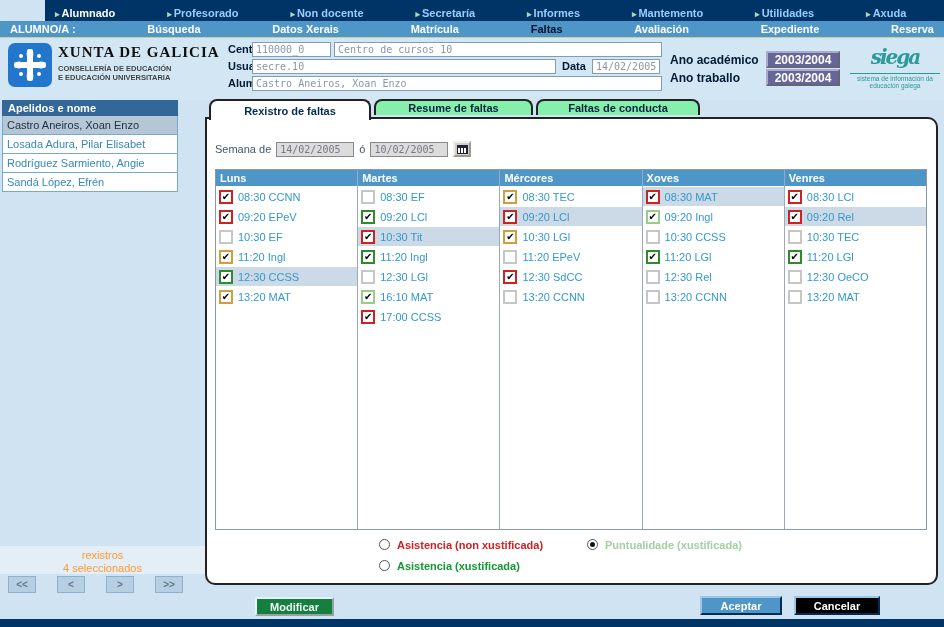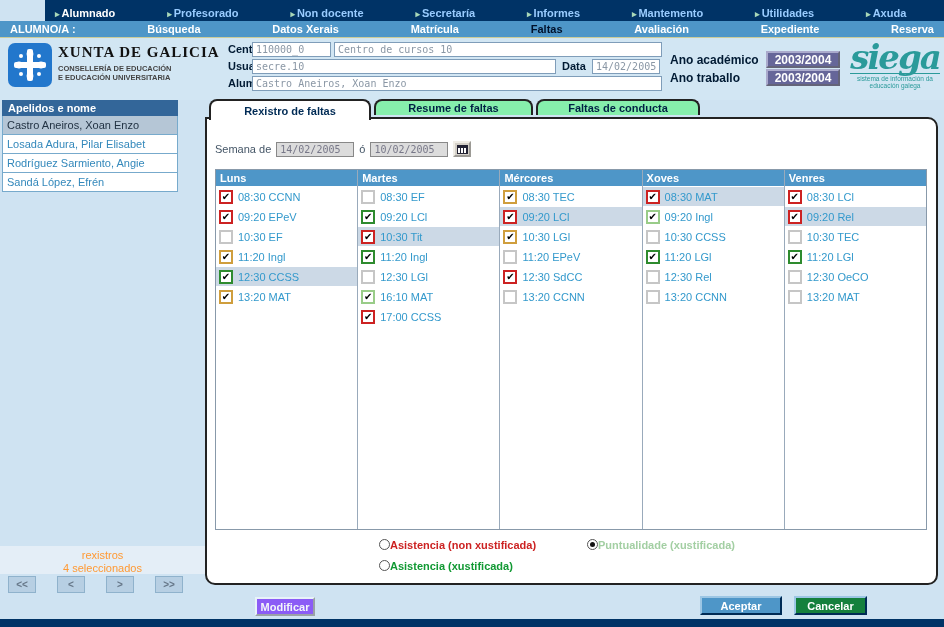--- a/index.html
+++ b/index.html
@@ -38,21 +38,21 @@
   .i-cname { left:334px; top:4px; width:328px; }
   .l-usuario { left:228px; top:22px; } .i-usuario { left:252px; top:21px; width:304px; }
   .l-data { left:562px; top:22px; }    .i-data { left:592px; top:21px; width:68px; }
   .l-alumno { left:228px; top:39px; }  .i-alumno { left:252px; top:38px; width:410px; }
   .ano-label { position:absolute; font-weight:bold; color:#001a33; font-size:12px; }
   .ano-box { position:absolute; width:74px; height:17px; background:#666699; border:2px outset #aaaacc;
              color:#fff; font-weight:bold; font-size:12px; display:flex; align-items:center; justify-content:center; }
   .l-anoac { left:670px; top:15px; } .b-anoac { left:766px; top:13px; }
   .l-anotr { left:670px; top:33px; } .b-anotr { left:766px; top:31px; }
   .siega { position:absolute; left:850px; top:4px; width:90px; height:54px; text-align:center; }
-  .siega .word { font-size:34px; font-weight:bold; font-style:italic; color:#2a9a9a; line-height:30px;
+  .siega .word { font-size:20px; font-weight:bold; font-style:italic; color:#2a9a9a; line-height:30px;
                  font-family:"DejaVu Serif", serif; letter-spacing:-2px; }
   .siega .tag { font-size:6.5px; color:#2a9a9a; border-top:1px solid #2a9a9a; margin-top:1px; padding-top:1px; line-height:7px; }
 
   
   .side-header { position:absolute; left:2px; top:100px; width:176px; height:16px; background:#336699;
                  color:#fff; font-weight:bold; display:flex; align-items:center; padding:0 6px; }
   .students { position:absolute; left:2px; top:116px; width:176px; }
   .student { height:19px; background:#fff; border:1px solid #77aacc; border-top:none;
              color:#3388bb; display:flex; align-items:center; padding:0 4px; cursor:pointer; white-space:nowrap; overflow:hidden; }
   .student.selected { background:#b5c6d6; color:#223344; }
@@ -97,32 +97,32 @@
          color:#000; cursor:pointer; }
   .chk.mark-red { border-color:#cc2222; }
   .chk.mark-green { border-color:#2e8b2e; }
   .chk.mark-tan { border-color:#cf9e3d; }
   .chk.mark-light_green { border-color:#99cc88; }
   .slot-label { color:#3399cc; white-space:nowrap; font-size:11px; }
 
   
   .faults { position:absolute; left:172px; top:416px; display:grid;
             grid-template-columns:208px auto; grid-template-rows:19px 19px; grid-auto-flow:column; row-gap:2px; }
-  .fault { display:flex; align-items:center; font-weight:bold; cursor:pointer; }
+  .fault { display:flex; align-items:center; gap:7px; font-weight:bold; cursor:pointer; }
   .radio { width:11px; height:11px; border-radius:50%; border:1px solid #555; background:#fff;
            display:flex; align-items:center; justify-content:center; flex:0 0 auto; }
   .radio.on::after { content:""; width:5px; height:5px; border-radius:50%; background:#111; }
 
   
   .btn { position:absolute; height:19px; font-weight:bold; font-size:11px; cursor:pointer;
          font-family:"Liberation Sans", sans-serif; }
-  .btn-modificar { left:255px; top:597px; width:60px; background:#8b5cf6; border:2px outset #e8f2fa; color:#f2f6fa; }
+  .btn-modificar { left:255px; top:597px; width:79px; background:#15803d; border:2px outset #e8f2fa; color:#f2f6fa; }
   .btn-aceptar  { left:700px; top:596px; width:82px; background:#4e96c8; border:2px solid #002b55;
                   border-top-color:#9cc6e4; border-left-color:#9cc6e4; color:#fff; }
-  .btn-cancelar { left:794px; top:596px; width:73px; background:#15803d; border:2px solid #002b55;
+  .btn-cancelar { left:794px; top:596px; width:86px; background:#000000; border:2px solid #002b55;
                   border-top-color:#9cc6e4; border-left-color:#9cc6e4; color:#fff; }
   .bottombar { position:absolute; left:0; top:619px; width:944px; height:8px; background:#003366; }
 </style>
 </head>
 <body>
 
 <div class="topbar">
     <span class="top-item active"><span class="arrow">▸</span>Alumnado</span>
     <span class="top-item"><span class="arrow">▸</span>Profesorado</span>
     <span class="top-item"><span class="arrow">▸</span>Non docente</span>

